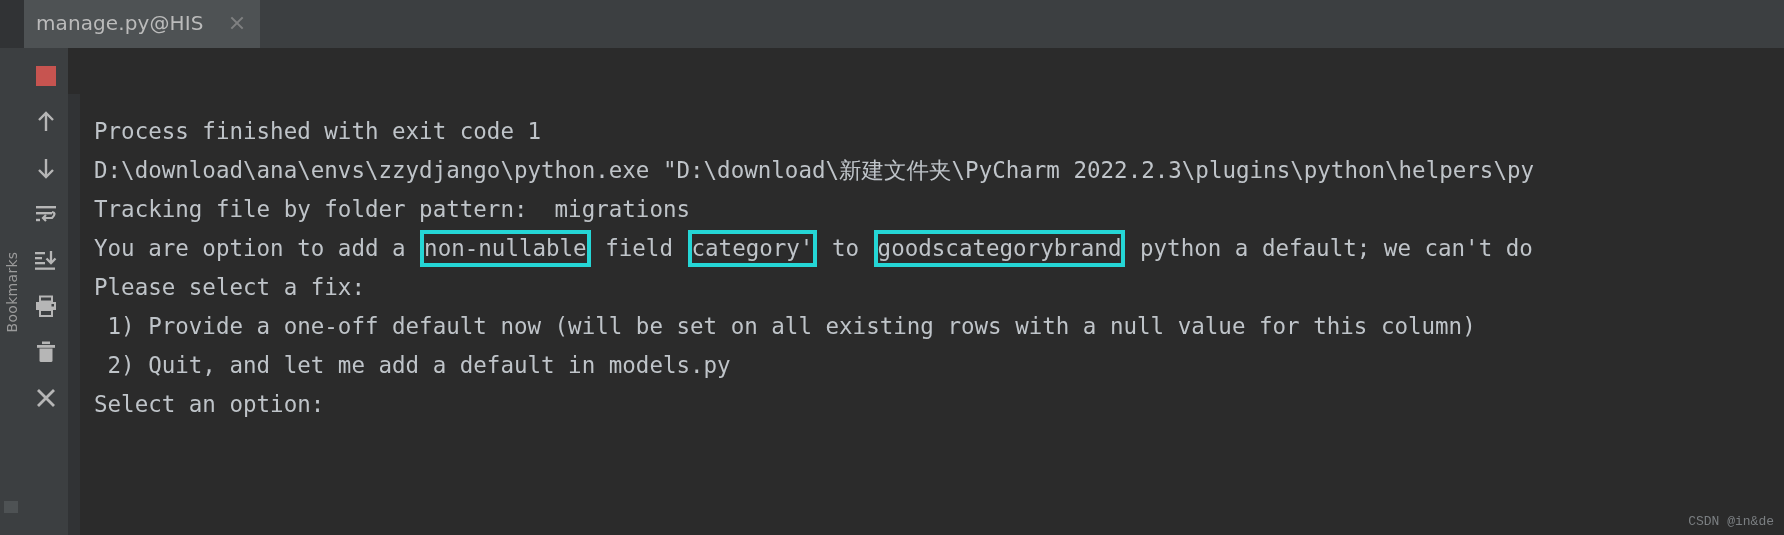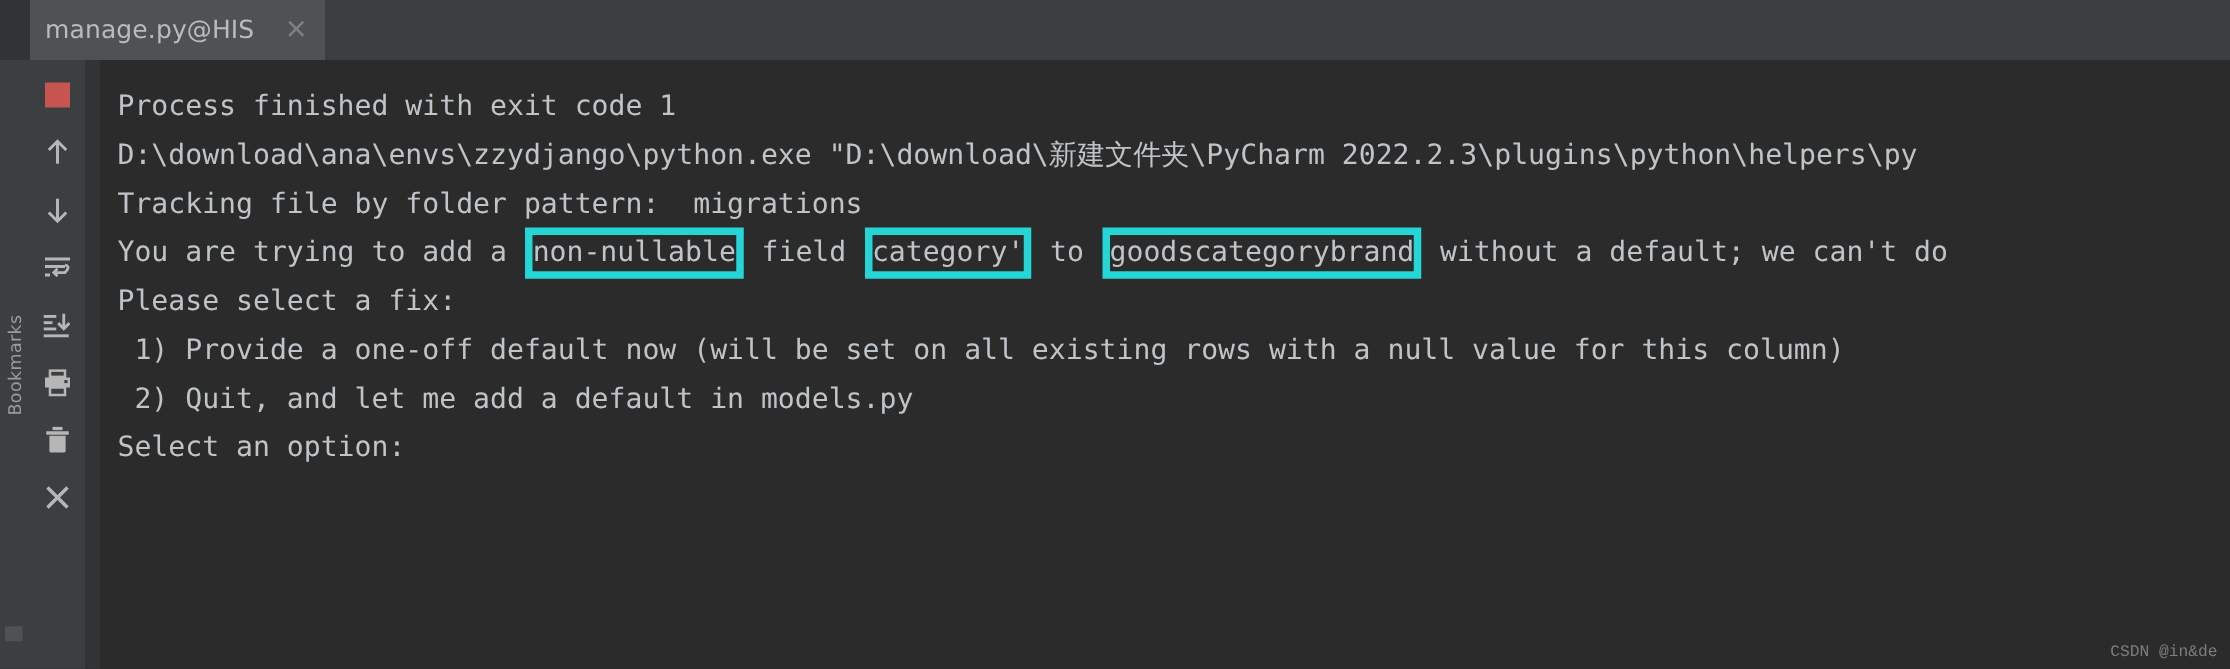--- a/index.html
+++ b/index.html
@@ -134,20 +134,21 @@
     background: #c75450;
   }
 
   
   .console-wrap {
     flex: 1 1 auto;
     position: relative;
     background: #2b2b2b;
     min-width: 0;
     overflow: hidden;
+    margin-top: 46px;
   }
   .console-gutter {
     position: absolute;
     left: 0;
     top: 0;
     bottom: 0;
     width: 12px;
     background: #313335;
   }
   .console {
@@ -169,21 +170,21 @@
     letter-spacing: 0px;
   }
   .cmd-head {
     color: #1a8a1a;
     font-style: italic;
   }
   .arrow {
     color: #6aab5c;
   }
   .boxed {
-    border: 6px solid #a3a3a3;
+    border: 4px solid #a3a3a3;
     padding: 1px 0 2px 0;
     margin: 0 1px;
   }
 
   
   .watermark {
     position: absolute;
     right: 10px;
     bottom: 6px;
     font-family: Liberation Mono, monospace;
@@ -277,21 +278,21 @@
       </div>
 
     </div>
 
     <div class="console-wrap">
       <div class="console-gutter"></div>
       <div class="console" id="console-output">
           <div class="line"><span>Process finished with exit code 1</span></div>
           <div class="line"><span>D:\download\ana\envs\zzydjango\python.exe "D:\download\新建文件夹\PyCharm 2022.2.3\plugins\python\helpers\py</span></div>
           <div class="line"><span>Tracking file by folder pattern:  migrations</span></div>
-          <div class="line"><span>You are trying to add a </span><span class="boxed" style="border-color: rgb(37, 214, 214);">non-nullable</span><span> field </span><span class="boxed" style="border-color: rgb(37, 214, 214);">category'</span><span> to </span><span class="boxed" style="border-color: rgb(37, 214, 214);">goodscategorybrand</span><span> without a default; we can't do</span></div>
+          <div class="line"><span>You are option to add a </span><span class="boxed" style="border-color: rgb(37, 214, 214);">non-nullable</span><span> field </span><span class="boxed" style="border-color: rgb(37, 214, 214);">category'</span><span> to </span><span class="boxed" style="border-color: rgb(37, 214, 214);">goodscategorybrand</span><span> python a default; we can't do</span></div>
           <div class="line"><span>Please select a fix:</span></div>
           <div class="line"><span> 1) Provide a one-off default now (will be set on all existing rows with a null value for this column)</span></div>
           <div class="line"><span> 2) Quit, and let me add a default in models.py</span></div>
           <div class="line"><span>Select an option:</span></div>
         </div>
       <div class="watermark">CSDN @in&amp;de</div>
     </div>
 
   </div>
 </div>

